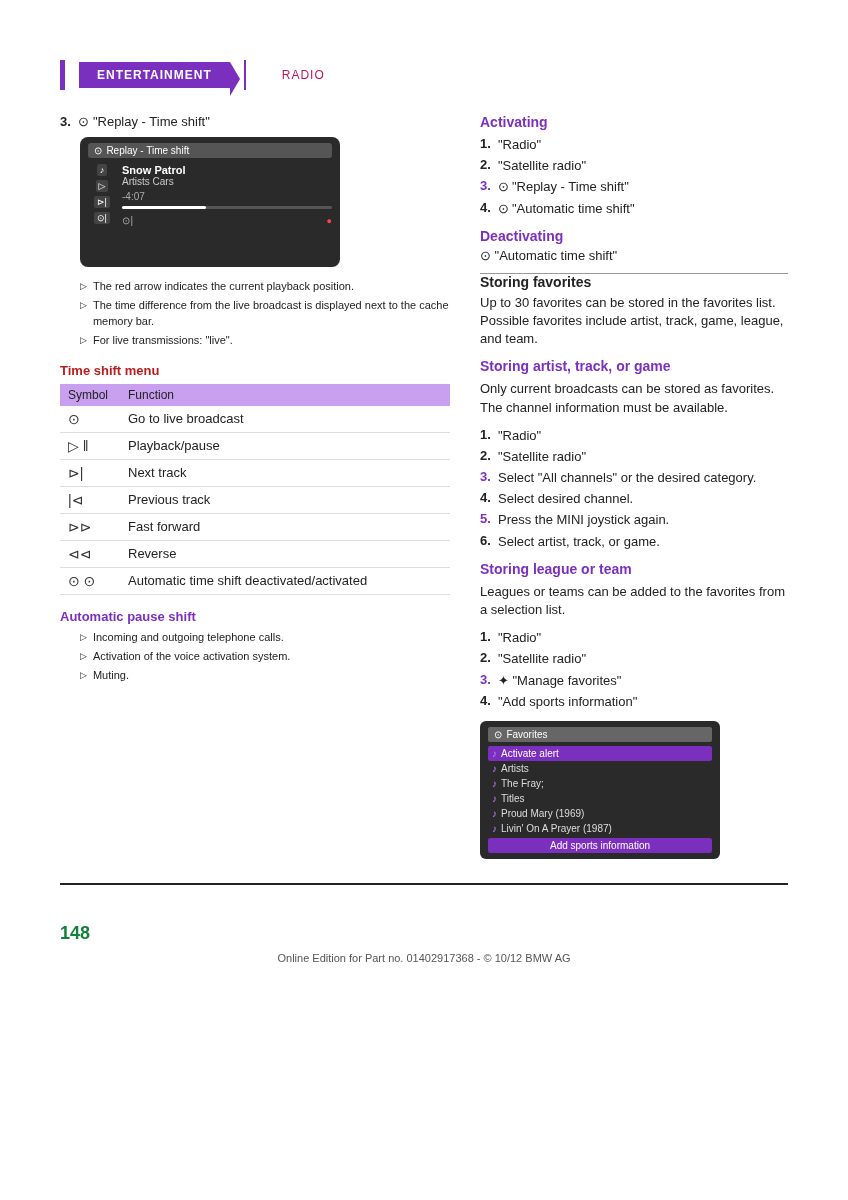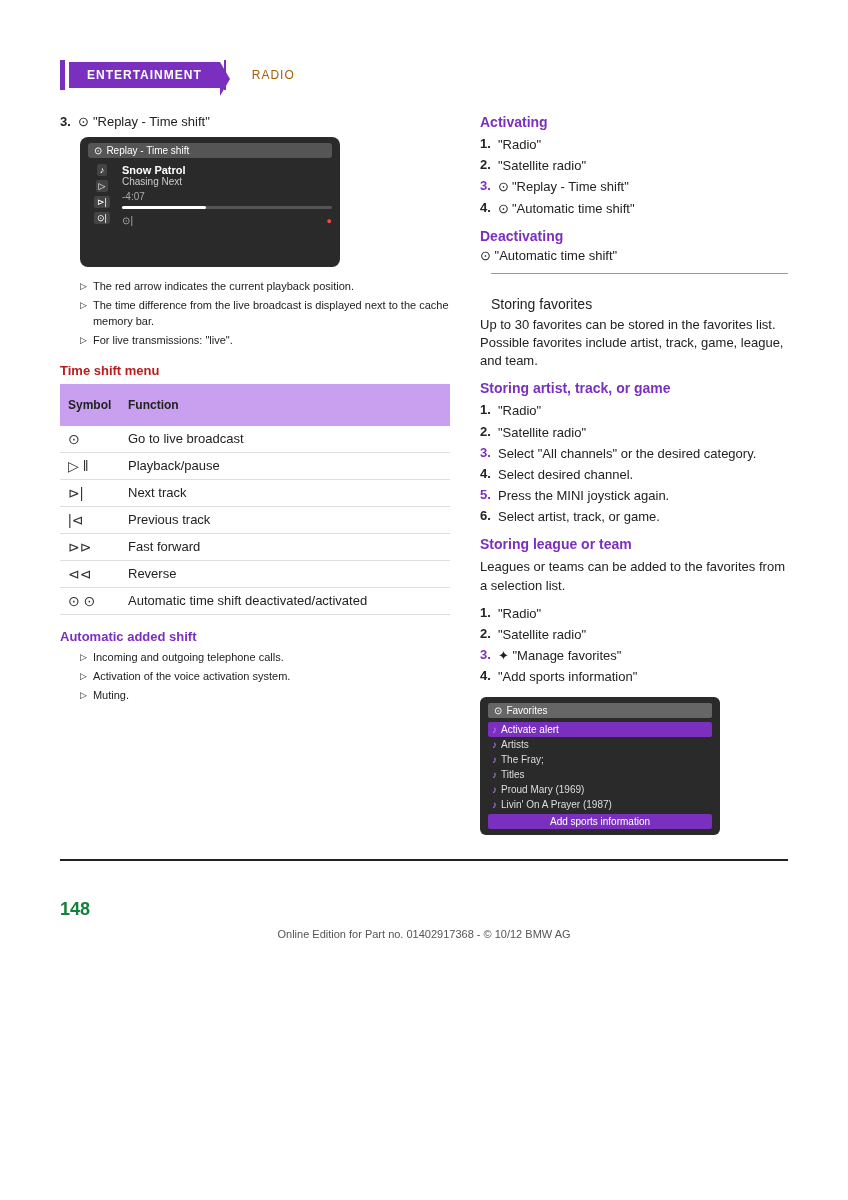--- a/index.html
+++ b/index.html
@@ -15,21 +15,21 @@
 
     .page-wrapper {
       padding: 60px 60px 40px 60px;
     }
 
     
     .header {
       display: flex;
       align-items: center;
       margin-bottom: 24px;
-      gap: 4px;
+      gap: 14px;
     }
     .header-entertainment {
       background: #7b2fbe;
       color: #fff;
       font-weight: bold;
       font-size: 12px;
       padding: 6px 18px;
       letter-spacing: 1px;
       text-transform: uppercase;
       position: relative;
@@ -39,21 +39,21 @@
       position: absolute;
       right: -10px;
       top: 0;
       border-left: 10px solid #7b2fbe;
       border-top: 17px solid transparent;
       border-bottom: 17px solid transparent;
       height: 0;
     }
     .header-radio {
       font-size: 12px;
-      color: #a16207;
+      color: #be185d;
       padding-left: 22px;
       text-transform: uppercase;
       letter-spacing: 1px;
     }
 
     
     .content {
       display: flex;
       gap: 30px;
     }
@@ -188,22 +188,22 @@
     .symbol-table {
       width: 100%;
       border-collapse: collapse;
       font-size: 13px;
       margin-bottom: 14px;
     }
     .symbol-table thead tr {
       background: #c9a0f0;
     }
     .symbol-table thead td {
-      padding: 14px 8px;
-      font-weight: bold;
+      padding: 4px 8px;
+      font-weight: normal;
       font-size: 12px;
     }
     .symbol-table tbody tr {
       border-bottom: 1px solid #ddd;
     }
     .symbol-table tbody td {
       padding: 5px 8px;
       vertical-align: middle;
     }
     .symbol-cell {
@@ -251,25 +251,25 @@
       color: #7b2fbe;
       margin: 10px 0 4px 0;
     }
     .deact-text {
       font-size: 13px;
       margin-bottom: 10px;
     }
 
     .store-fav-heading {
       font-size: 14px;
-      font-weight: normal;
+      font-weight: bold;
       color: #222;
-      margin: 10px 0 4px 11px;
+      margin: 10px 0 4px 0;
       border-top: 1px solid #999;
-      padding-top: 22px;
+      padding-top: 0;
     }
     .store-fav-text {
       font-size: 13px;
       margin-bottom: 10px;
       line-height: 1.4;
     }
 
     
     .fav-screen {
       background: #2a2a2a;
@@ -397,21 +397,21 @@
         </div>
         <div class="screen-content">
           <div class="screen-left-icons">
             <div class="screen-icon">♪</div>
             <div class="screen-icon">▷</div>
             <div class="screen-icon">⊳|</div>
             <div class="screen-icon">⊙|</div>
           </div>
           <div class="screen-main">
             <div class="screen-artist">Snow Patrol</div>
-            <div class="screen-song">Chasing Next</div>
+            <div class="screen-song">Artists Cars</div>
             <div class="screen-time">-4:07</div>
             <div class="screen-progress-bar">
               <div class="screen-progress-fill"></div>
             </div>
             <div class="screen-bottom-icons">
               <span class="screen-bottom-icon">⊙|</span>
               <span class="screen-live">●</span>
             </div>
           </div>
         </div>
@@ -466,21 +466,21 @@
             <td class="symbol-cell"><span class="sym-icon">⊲⊲</span></td>
             <td>Reverse</td>
           </tr>
           <tr>
             <td class="symbol-cell"><span class="sym-icon">⊙ ⊙</span></td>
             <td>Automatic time shift deactivated/activated</td>
           </tr>
         </tbody>
       </table>
 
-      <div class="auto-time-heading">Automatic added shift</div>
+      <div class="auto-time-heading">Automatic pause shift</div>
 
       <div class="bullet-list">
         <div class="bullet-item">
           <span class="bullet-tri">▷</span>
           <span class="bullet-text">Incoming and outgoing telephone calls.</span>
         </div>
         <div class="bullet-item">
           <span class="bullet-tri">▷</span>
           <span class="bullet-text">Activation of the voice activation system.</span>
         </div>
@@ -514,20 +514,21 @@
         </div>
       </div>
 
       <div class="deact-heading">Deactivating</div>
       <div class="deact-text"><span>⊙</span> "Automatic time shift"</div>
 
       <div class="store-fav-heading">Storing favorites</div>
       <div class="store-fav-text">Up to 30 favorites can be stored in the favorites list. Possible favorites include artist, track, game, league, and team.</div>
 
       <div class="section-title">Storing artist, track, or game</div>
+      <div class="store-fav-text">Only current broadcasts can be stored as favorites. The channel information must be available.</div>
       <div class="numbered-list">
         <div class="item">
           <span class="n black">1.</span>
           <span class="t">"Radio"</span>
         </div>
         <div class="item">
           <span class="n black">2.</span>
           <span class="t">"Satellite radio"</span>
         </div>
         <div class="item">

